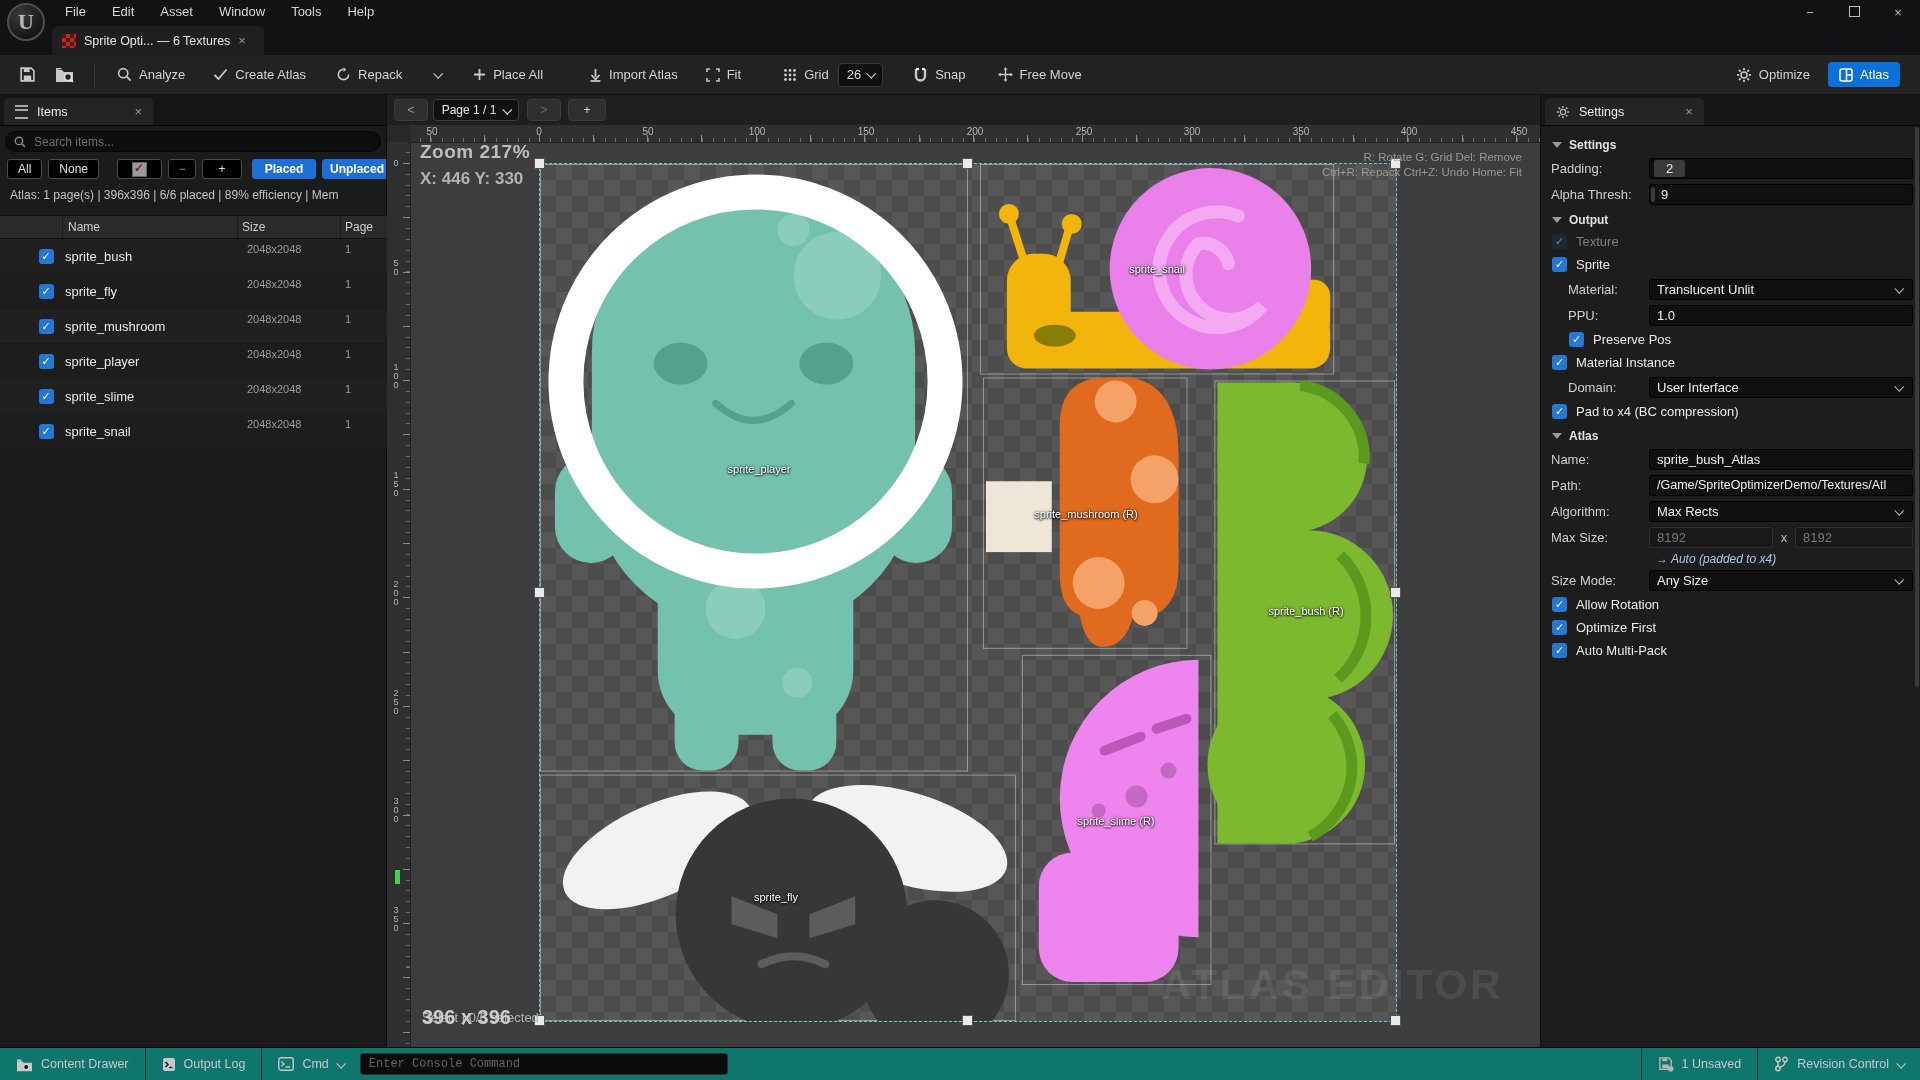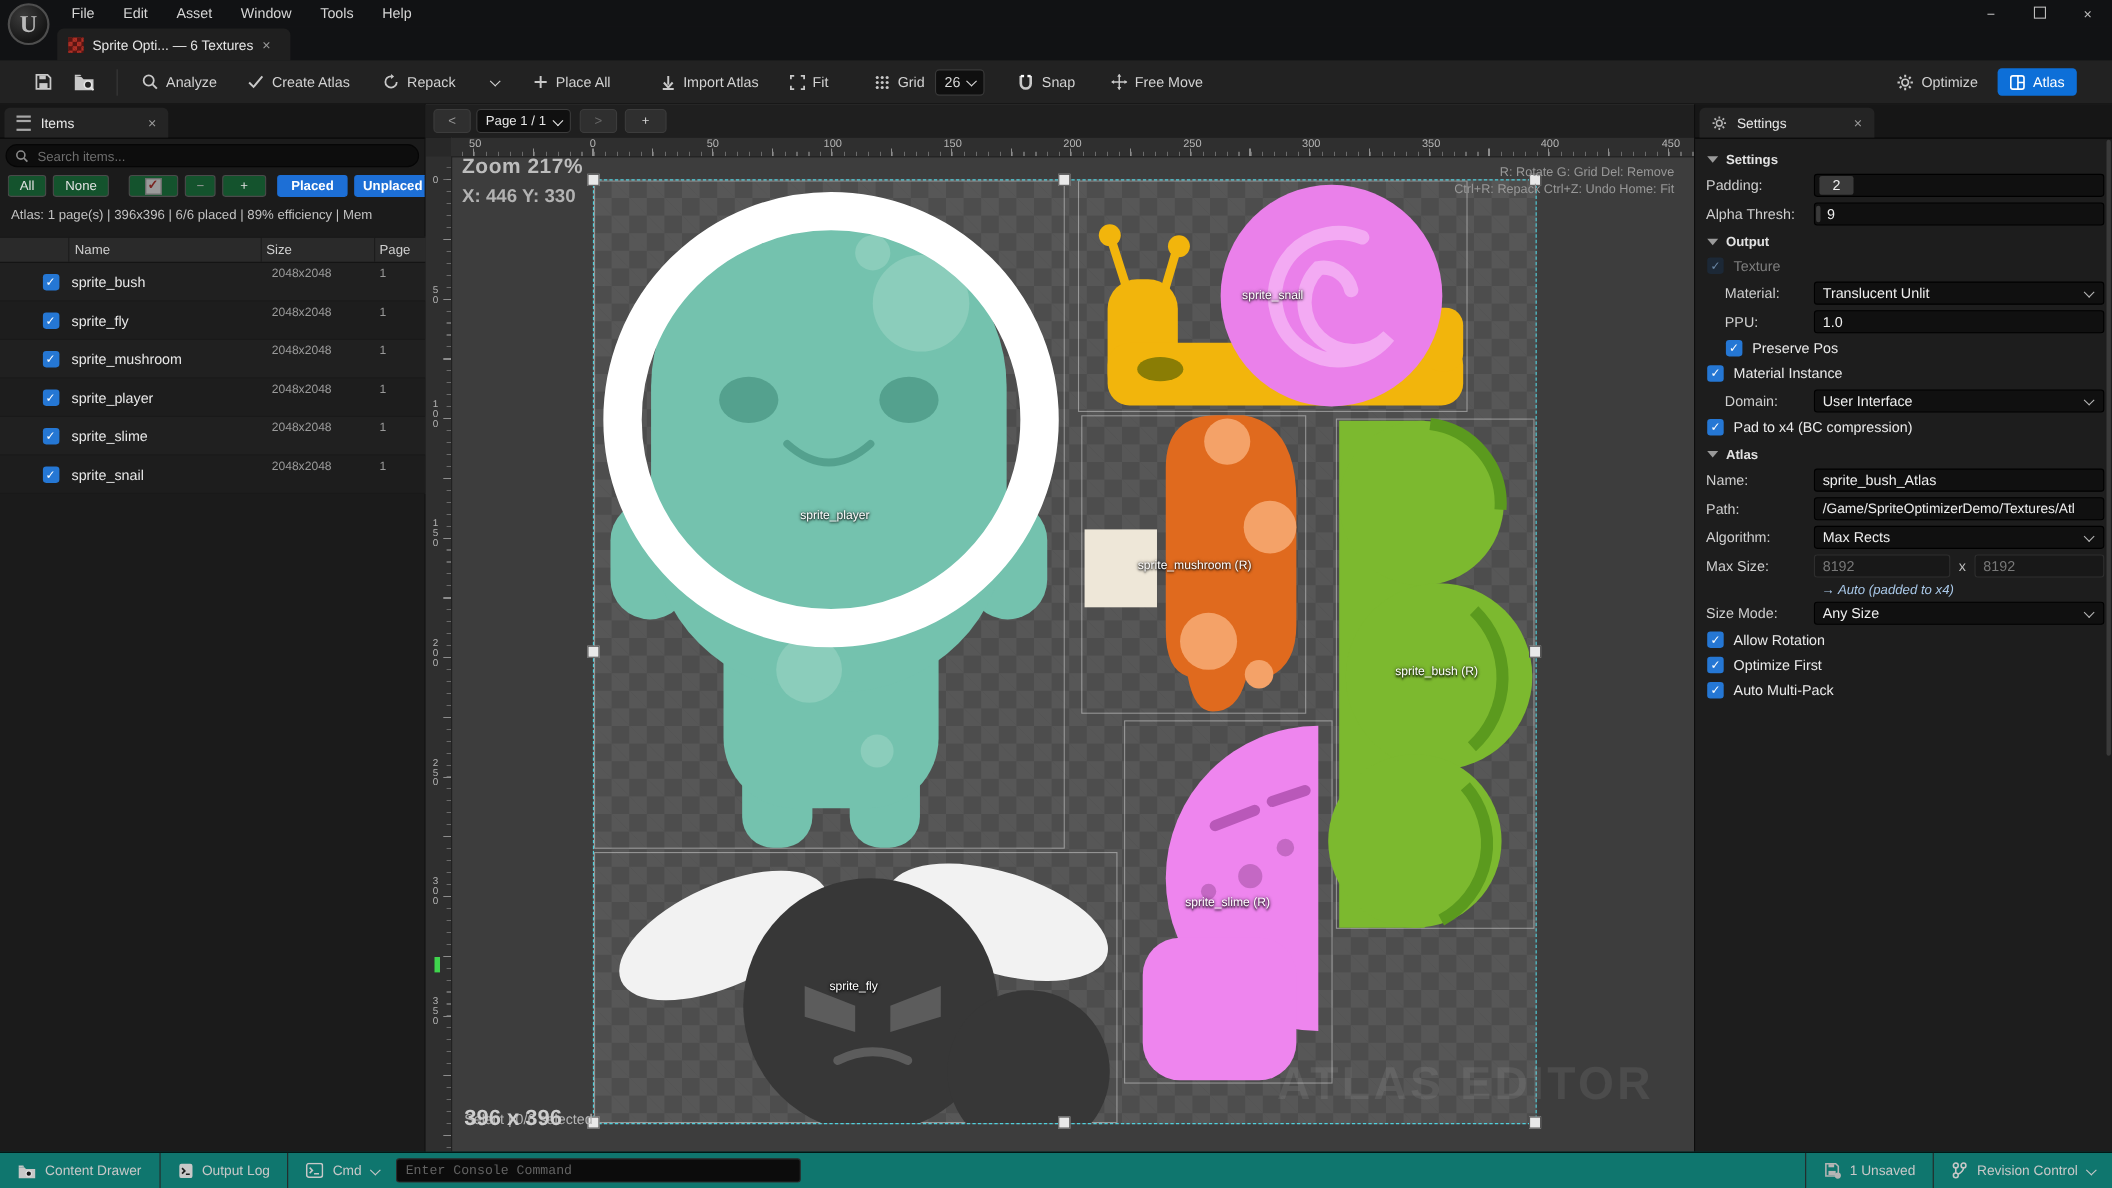--- a/index.html
+++ b/index.html
@@ -24,41 +24,41 @@
             border-radius:6px 6px 0 0;display:flex;align-items:center;padding:0 10px;box-sizing:border-box;gap:8px;}
   .red-checker{width:14px;height:14px;background:
       linear-gradient(45deg,#b03026 25%,transparent 25%,transparent 75%,#b03026 75%),
       linear-gradient(45deg,#b03026 25%,transparent 25%,transparent 75%,#b03026 75%);
       background-color:#5a1512;background-size:8px 8px;background-position:0 0,4px 4px;}
   #main-tab .title{font-size:12.5px;color:#e6e6e6;white-space:nowrap;}
   .close-x{color:#9a9a9a;font-size:13px;}
 
   
   #toolbar{left:0;top:55px;width:1920px;height:40px;background:#222222;border-bottom:1px solid #121212;
-           display:flex;align-items:center;box-sizing:border-box;padding:0 28px;}
+           display:flex;align-items:center;box-sizing:border-box;padding:0 16px;}
   .tb-btn{display:inline-flex;align-items:center;gap:7px;color:#d2d2d2;font-size:13px;white-space:nowrap;}
   .tb-div{width:1px;height:24px;background:#3a3a3a;margin:0 0;}
   .pill{background:#0f0f0f;border:1px solid #3a3a3a;border-radius:4px;height:22px;display:inline-flex;align-items:center;padding:0 8px;gap:6px;}
   .chev{display:inline-block;width:6px;height:6px;border-right:1.6px solid currentColor;border-bottom:1.6px solid currentColor;transform:rotate(45deg) translateY(-1px);}
   .blue-btn{background:#0d6fd8;border-radius:4px;height:25px;display:inline-flex;align-items:center;gap:7px;padding:0 11px;color:#fff;}
 
   
   #left-panel{left:0;top:95px;width:387px;height:952px;background:#1b1b1b;border-right:1px solid #0d0d0d;box-sizing:border-box;}
   .tabstrip{height:30px;background:#161616;border-bottom:1px solid #060606;position:relative;}
   .panel-tab{position:absolute;left:4px;top:3px;height:27px;background:#242424;border-radius:5px 5px 0 0;
              display:flex;align-items:center;gap:9px;padding:0 11px;box-sizing:border-box;}
   .panel-tab .ptitle{font-size:12.5px;color:#e8e8e8;}
   .hamburger{display:inline-block;width:13px;height:10px;border-top:2px solid #a8a8a8;border-bottom:2px solid #a8a8a8;position:relative;}
   .hamburger::after{content:"";position:absolute;left:0;right:0;top:2px;height:2px;background:#a8a8a8;}
   #search-wrap{margin:5px 5px 0 5px;height:21px;background:#0d0d0d;border:1px solid #060606;border-radius:11px;
                display:flex;align-items:center;padding:0 8px;gap:6px;box-sizing:border-box;}
   #search-wrap input{flex:1;background:transparent;border:none;outline:none;color:#cfcfcf;font-size:12px;font-family:"Liberation Sans",sans-serif;}
   #search-wrap input::placeholder{color:#6e6e6e;}
   #filter-row{margin:6px 0 0 7px;height:22px;display:flex;align-items:center;gap:6px;overflow:hidden;white-space:nowrap;}
-  .f-btn{background:#14532d;border:1px solid #4a4a4a;border-radius:3px;height:20px;display:inline-flex;align-items:center;justify-content:center;
+  .f-btn{background:#000000;border:1px solid #4a4a4a;border-radius:3px;height:20px;display:inline-flex;align-items:center;justify-content:center;
          padding:0 10px;color:#e2e2e2;font-size:12px;box-sizing:border-box;flex:none;}
   .f-btn.blue{background:#1d6fd6;border-color:#1d6fd6;color:#fff;font-weight:bold;}
   .mini-cb{display:inline-block;width:13px;height:13px;background:#9a9a9a;border:1px solid #666;position:relative;}
   .mini-cb::after{content:"✓";position:absolute;left:1px;top:-2px;color:#7a2420;font-size:12px;font-weight:bold;}
   #stats-line{margin:8px 0 0 10px;font-size:12px;color:#c2c2c2;white-space:nowrap;overflow:hidden;}
   #items-table{position:absolute;left:0;top:120px;width:387px;}
   .it-head{height:22px;background:#2a2a2a;border-top:1px solid #121212;border-bottom:1px solid #121212;display:flex;align-items:center;font-size:12px;color:#cfcfcf;}
   .col-dot{width:30px;flex:none;}
   .col-cb{width:32px;flex:none;display:flex;justify-content:center;}
   .col-name{flex:1;}
@@ -570,20 +570,24 @@
 
     <div class="sec">
         <span class="tri"></span>
         <span>Output</span>
       </div>
 
     <div class="cbrow">
       <span class="cb dis"></span>
       <span class="lbl dim">Texture</span>
     </div>
+    <div class="cbrow">
+      <span class="cb"></span>
+      <span class="lbl">Sprite</span>
+    </div>
     <div class="frow">
       <span class="flab ind">Material:</span>
       <span class="fin">
           <span>Translucent Unlit</span>
           <span class="chev"></span>
         </span>
     </div>
     <div class="frow">
       <span class="flab ind">PPU:</span>
       <span class="fin">

